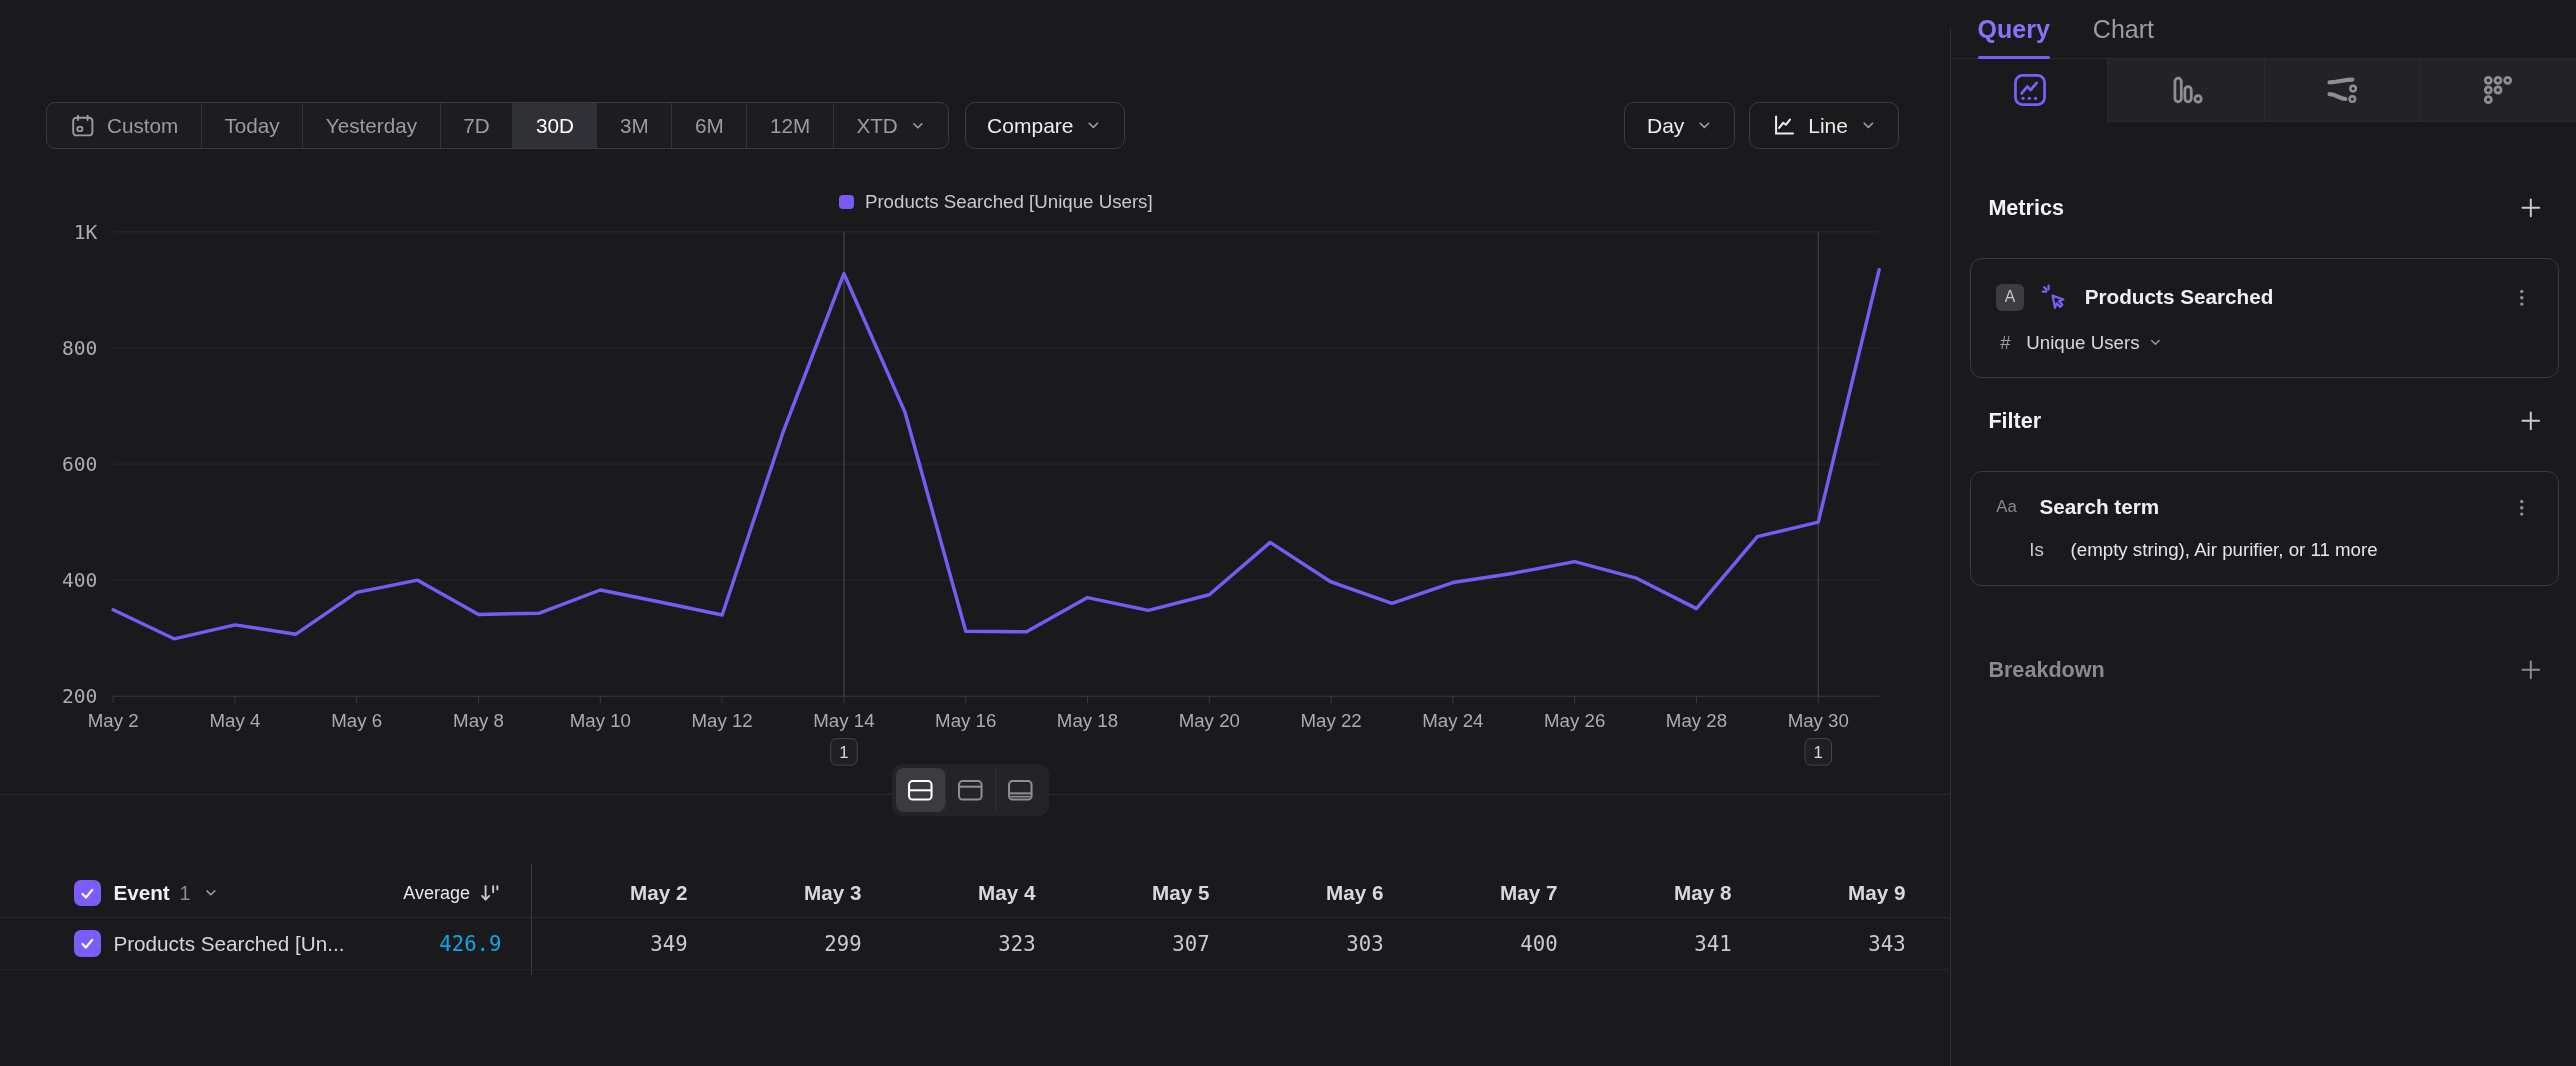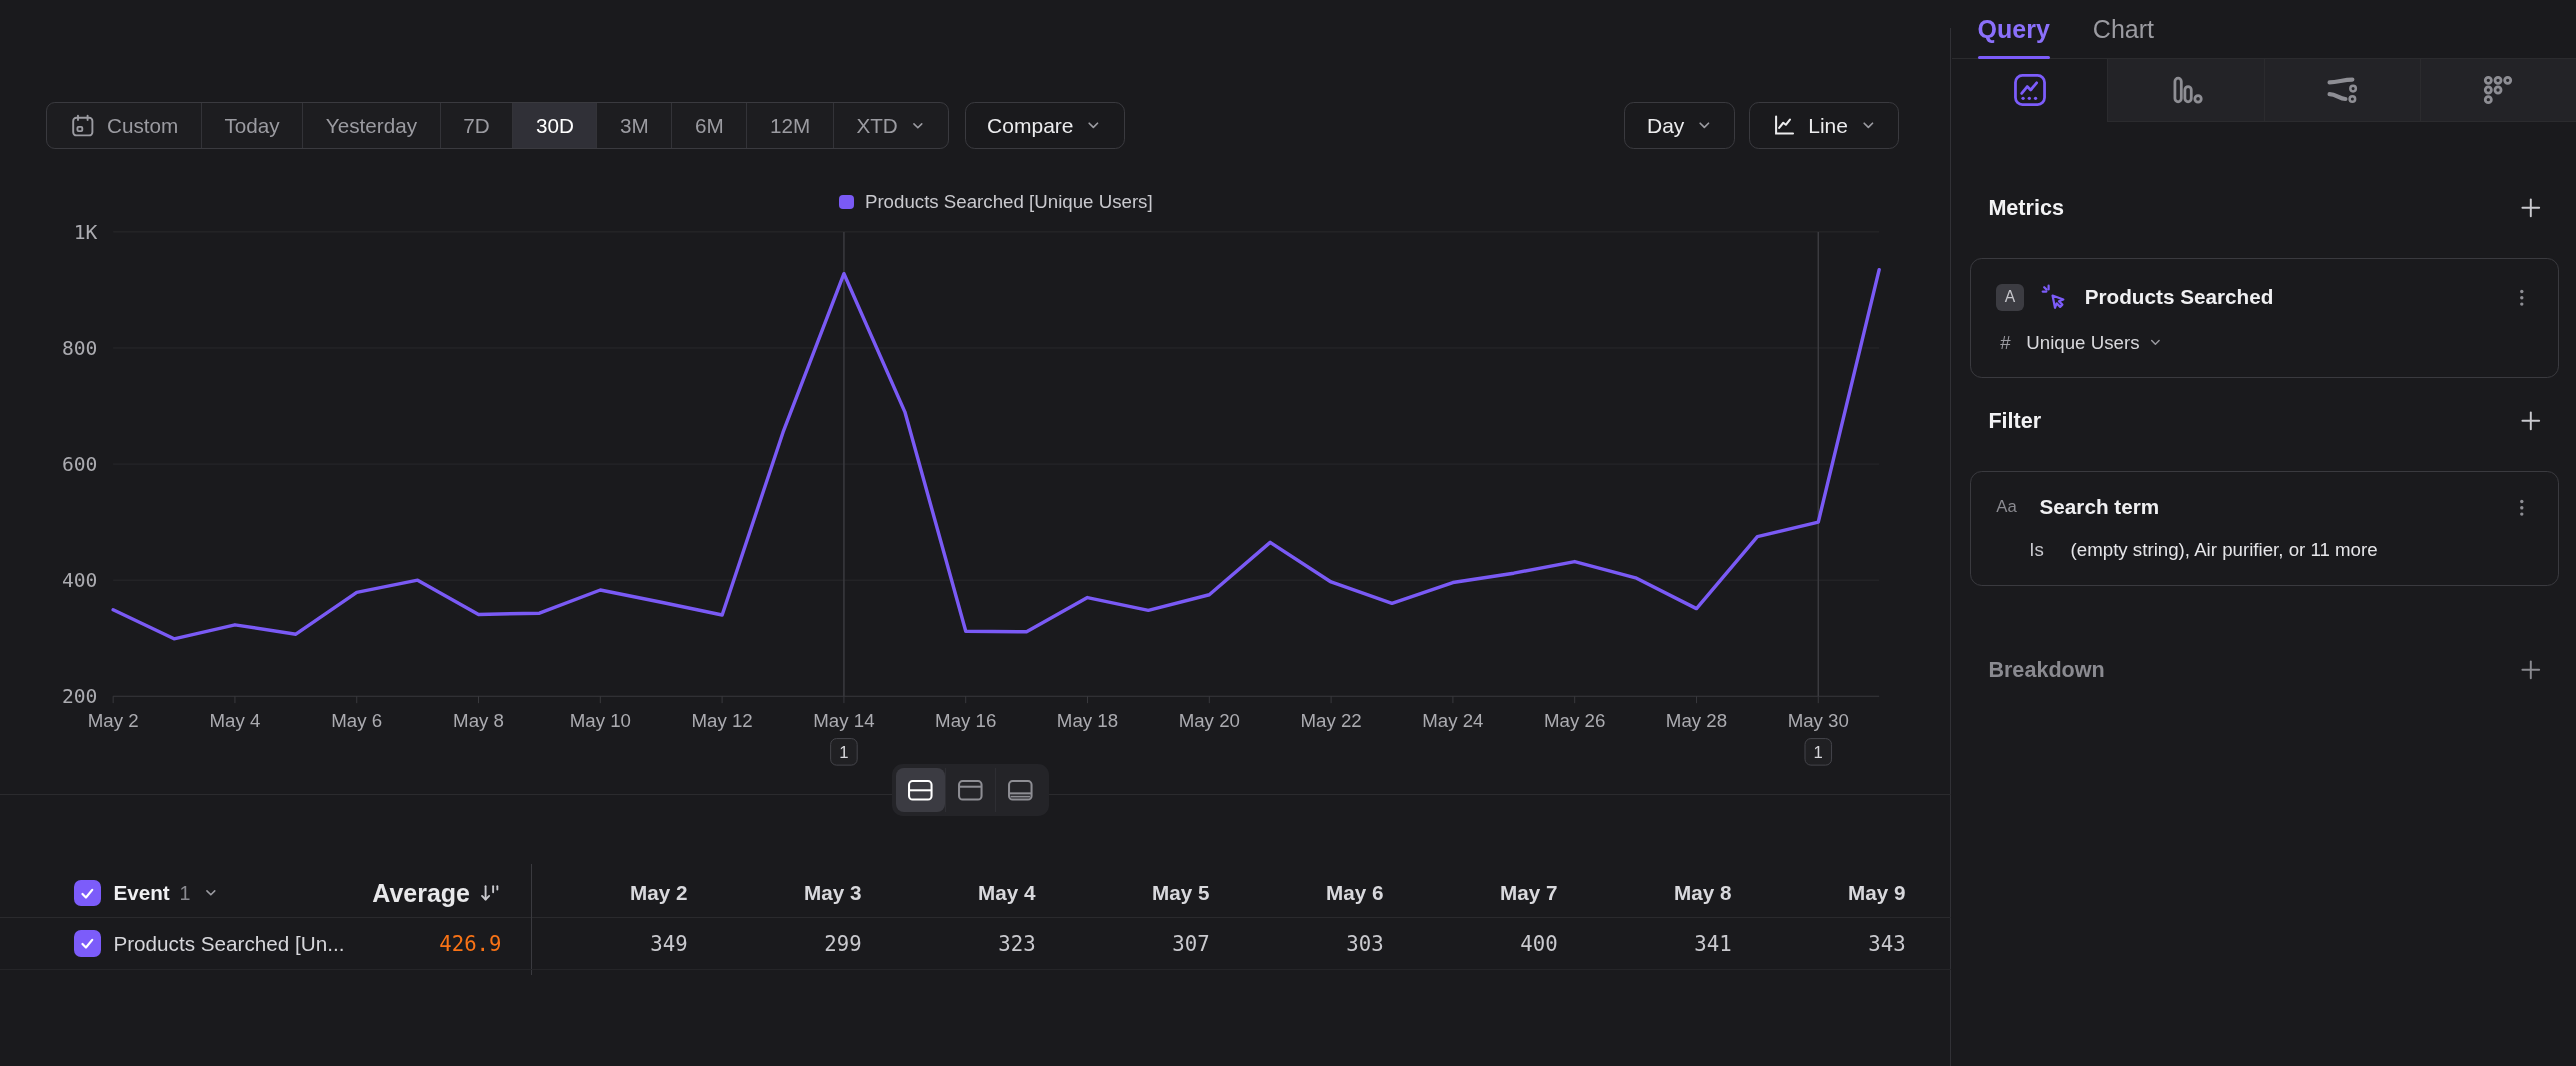--- a/index.html
+++ b/index.html
@@ -32,23 +32,23 @@
 
   
   .table{position:absolute;left:0;top:841px;width:1951px;}
   .t-row{position:relative;display:flex;align-items:center;height:49px;border-bottom:1px solid #2a2a2d;}
   .t-row.data{height:52px;border-bottom:1px solid #252528;}
   .t-fixed{width:531px;display:flex;align-items:center;gap:12.8px;padding-left:74px;padding-right:29.5px;flex:0 0 auto;}
   .checkbox{width:26.6px;height:26.6px;border-radius:6.9px;background:#7c5cfa;display:flex;align-items:center;justify-content:center;flex:0 0 auto;cursor:pointer;}
   .event-label{font-size:20.7px;color:#f0f0f2;font-weight:bold;}
   .event-count{font-size:19.7px;color:#8a8a90;margin-left:-3px;}
   .avg-group{margin-left:auto;display:flex;align-items:center;gap:8.9px;}
-  .avg-label{font-size:25px;color:#e8e8ea;font-weight:bold;}
+  .avg-label{font-size:18px;color:#e8e8ea;font-weight:normal;}
   .row-name{font-size:20.7px;color:#d6d6da;white-space:nowrap;overflow:hidden;max-width:295px;}
-  .avg-value{margin-left:auto;font-size:20.7px;color:#f97316;}
+  .avg-value{margin-left:auto;font-size:20.7px;color:#0ea5e9;}
   .t-dates{display:flex;margin-left:26.6px;}
   .date-col{width:174px;text-align:right;padding-right:44px;font-size:20.7px;color:#d8d8dc;font-weight:bold;}
   .date-val{width:174px;text-align:right;padding-right:44px;font-size:20.7px;color:#c9c9ce;font-family:"DejaVu Sans Mono",monospace;}
   .vdivider{position:absolute;left:531px;top:-4.9px;width:1px;height:111px;background:#3a3a3f;}
 
   
   .panel{position:absolute;left:1952px;top:0;width:624px;height:1067px;background:#1a1a1d;}
   .panel-tabs{display:flex;gap:43px;padding-left:25.6px;height:59px;align-items:center;border-bottom:1px solid #2b2b2e;}
   .tab{font-size:25px;color:#9b9ba1;position:relative;height:100%;display:flex;align-items:center;cursor:pointer;}
   .tab.active{color:#8b70fb;font-weight:bold;}

